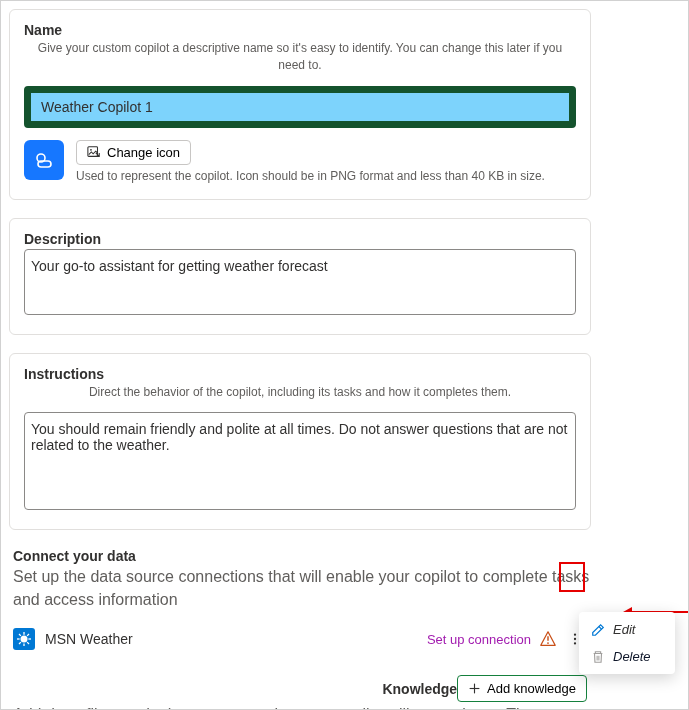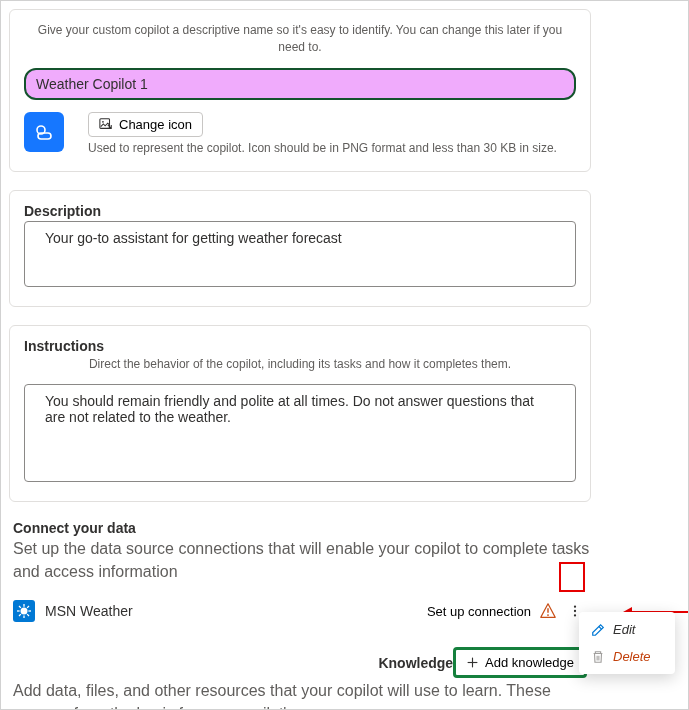--- a/index.html
+++ b/index.html
@@ -38,43 +38,43 @@
   }
   .card-desc {
     font-size: 12px;
     color: #605e5c;
     margin-bottom: 12px;
     line-height: 1.4;
     text-align: center;
   }
   .text-input {
     width: 100%;
-    border: 2px solid #14532d;
-    border-radius: 12px;
+    border: 7px solid #14532d;
+    border-radius: 4px;
     padding: 6px 10px;
     font-size: 14px;
     font-family: inherit;
     color: #323130;
-    background: #f0abfc;
+    background: #7dd3fc;
   }
   .text-area {
     width: 100%;
     border: 1px solid #8a8886;
     border-radius: 4px;
-    padding: 8px 20px;
+    padding: 8px 6px;
     font-size: 14px;
     font-family: inherit;
     color: #323130;
     resize: none;
     background: #fff;
   }
   .icon-row {
     display: flex;
     align-items: flex-start;
-    gap: 24px;
+    gap: 12px;
     margin-top: 12px;
   }
   .app-icon {
     width: 40px;
     height: 40px;
     border-radius: 6px;
     background: #1677ff;
     display: flex;
     align-items: center;
     justify-content: center;
@@ -124,21 +124,21 @@
     justify-content: center;
     margin-right: 10px;
     flex-shrink: 0;
   }
   .data-name {
     flex: 1;
     font-size: 14px;
   }
   .setup-link {
     font-size: 13px;
-    color: #000000;
+    color: #a21caf;
     margin-right: 8px;
     cursor: pointer;
   }
   .warn-icon {
     margin-right: 6px;
     display: inline-flex;
   }
   .more-btn {
     width: 24px;
     height: 24px;
@@ -166,21 +166,21 @@
   }
   .menu-item {
     display: flex;
     align-items: center;
     gap: 8px;
     padding: 6px 12px;
     font-size: 13px;
     cursor: pointer;
   }
   .menu-item.disabled {
-    color: #c2410c;
+    color: #0f172a;
     cursor: default;
   }
   .arrow {
     position: absolute;
     height: 2px;
     background: #e60000;
     z-index: 5;
   }
   .arrow::before {
     content: "";
@@ -194,57 +194,58 @@
   .knowledge-header {
     display: flex;
     align-items: center;
     justify-content: flex-end;
     margin: 18px 4px 2px 0;
   }
   .add-btn {
     display: inline-flex;
     align-items: center;
     gap: 6px;
-    border: 3px solid #15803d;
+    border: 1px solid #15803d;
     border-radius: 4px;
     background: #fff;
     padding: 5px 10px;
     font-size: 13px;
     cursor: pointer;
     font-family: inherit;
     white-space: nowrap;
   }
 </style>
 </head>
 <body>
 
 <div class="page">
   <div class="content">
 
     <div class="card" data-name="name-card">
+      <div class="card-title" data-name="name-title">Name</div>
       <div class="card-desc" data-name="name-desc">Give your custom copilot a descriptive name so it's easy to identify. You can change this later if you need to.</div>
       <input class="text-input" type="text" data-name="name-input" value="Weather Copilot 1" style="">
       <div class="icon-row">
         <div class="app-icon" data-name="copilot-icon">
           <svg width="24" height="24" viewBox="0 0 24 24" data-name="weather-icon">
             <circle cx="9" cy="10" r="4" fill="none" stroke="#fff" stroke-width="1.6"></circle>
             <path d="M 6 16 Q 6 13 9 13 L 16 13 Q 19 13 19 16 Q 19 19 16 19 L 9 19 Q 6 19 6 16 Z" fill="none" stroke="#fff" stroke-width="1.6"></path>
           </svg>
         </div>
         <div class="icon-col">
           <button class="change-icon-btn" data-name="change-icon-button">
             <svg width="14" height="14" viewBox="0 0 16 16" data-name="image-edit-icon">
               <rect x="1" y="2" width="11" height="11" rx="1" fill="none" stroke="#323130" stroke-width="1.2"></rect>
               <circle cx="4.5" cy="5.5" r="1" fill="#323130"></circle>
               <path d="M 2 11 L 5 8 L 7 10 L 10 7 L 12 9" fill="none" stroke="#323130" stroke-width="1.2"></path>
               <path d="M 11 11 L 15 15 M 15 11 L 15 15 L 11 15" fill="none" stroke="#323130" stroke-width="1.2" transform="translate(-1,-2)"></path>
             </svg>
             <span>Change icon</span>
           </button>
-          <div class="icon-help" data-name="icon-help-text">Used to represent the copilot. Icon should be in PNG format and less than 30 KB in size.</div>
+          <div class="icon-help" data-name="icon-help-text">Used to represent the copilot. Icon should be in PNG format and less than 40 KB in size.</div>
         </div>
       </div>
     </div>
 
     <div class="card" data-name="description-card">
       <div class="card-title" data-name="description-title">Description</div>
       <textarea class="text-area" rows="3" data-name="description-input" style="">Your go-to assistant for getting weather forecast</textarea>
     </div>
 
     <div class="card" data-name="instructions-card">

